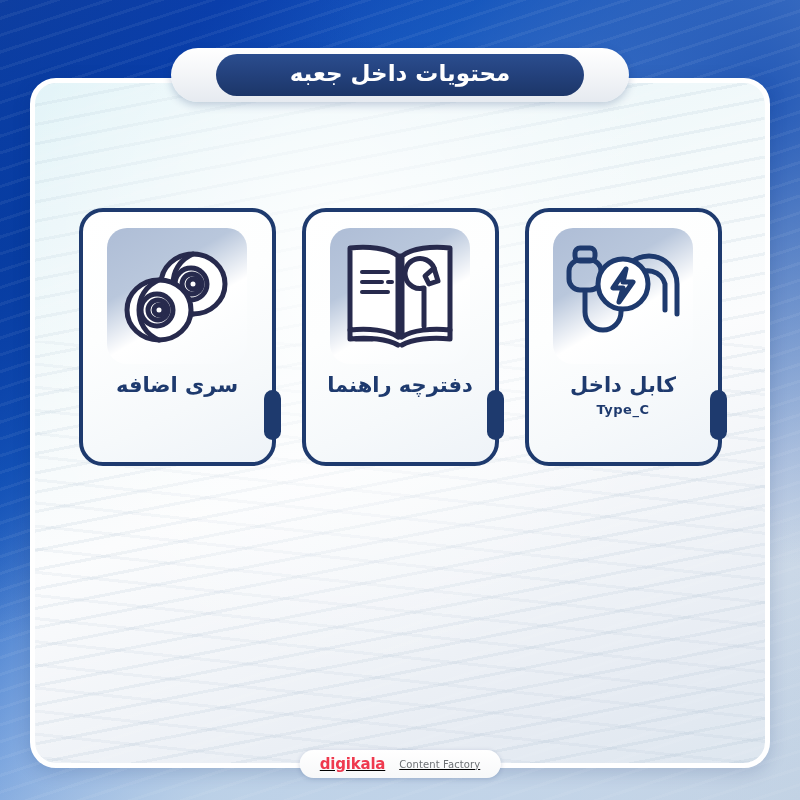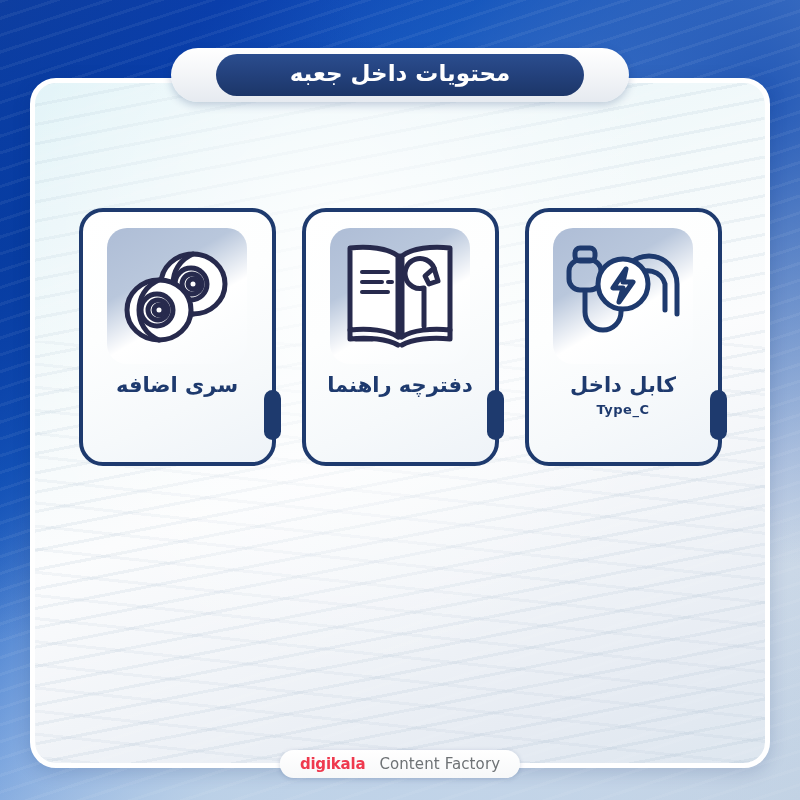--- a/index.html
+++ b/index.html
@@ -182,30 +182,31 @@
     bottom:22px;
     height:28px;
     padding:0 20px;
     border-radius:14px;
     background:linear-gradient(180deg,#ffffff 0%,#f7f8f9 100%);
     box-shadow:0 1px 5px rgba(10,40,100,0.18);
     display:flex; align-items:center; 
     gap:14px;
     direction:ltr;
     z-index:7;
+    text-decoration:underline;
   }
   #footer .brand{
     color:#ef394e;
     font-size:15px;
     font-weight:bold;
     letter-spacing:-0.2px;
   }
   #footer .sub{
     color:#6e7275;
-    font-size:15px;
+    font-size:10px;
     letter-spacing:0.1px;
   }
 </style>
 </head>
 <body>
 
 <div id="canvas">
 
   <div id="panel">
     <div class="waves"></div>

